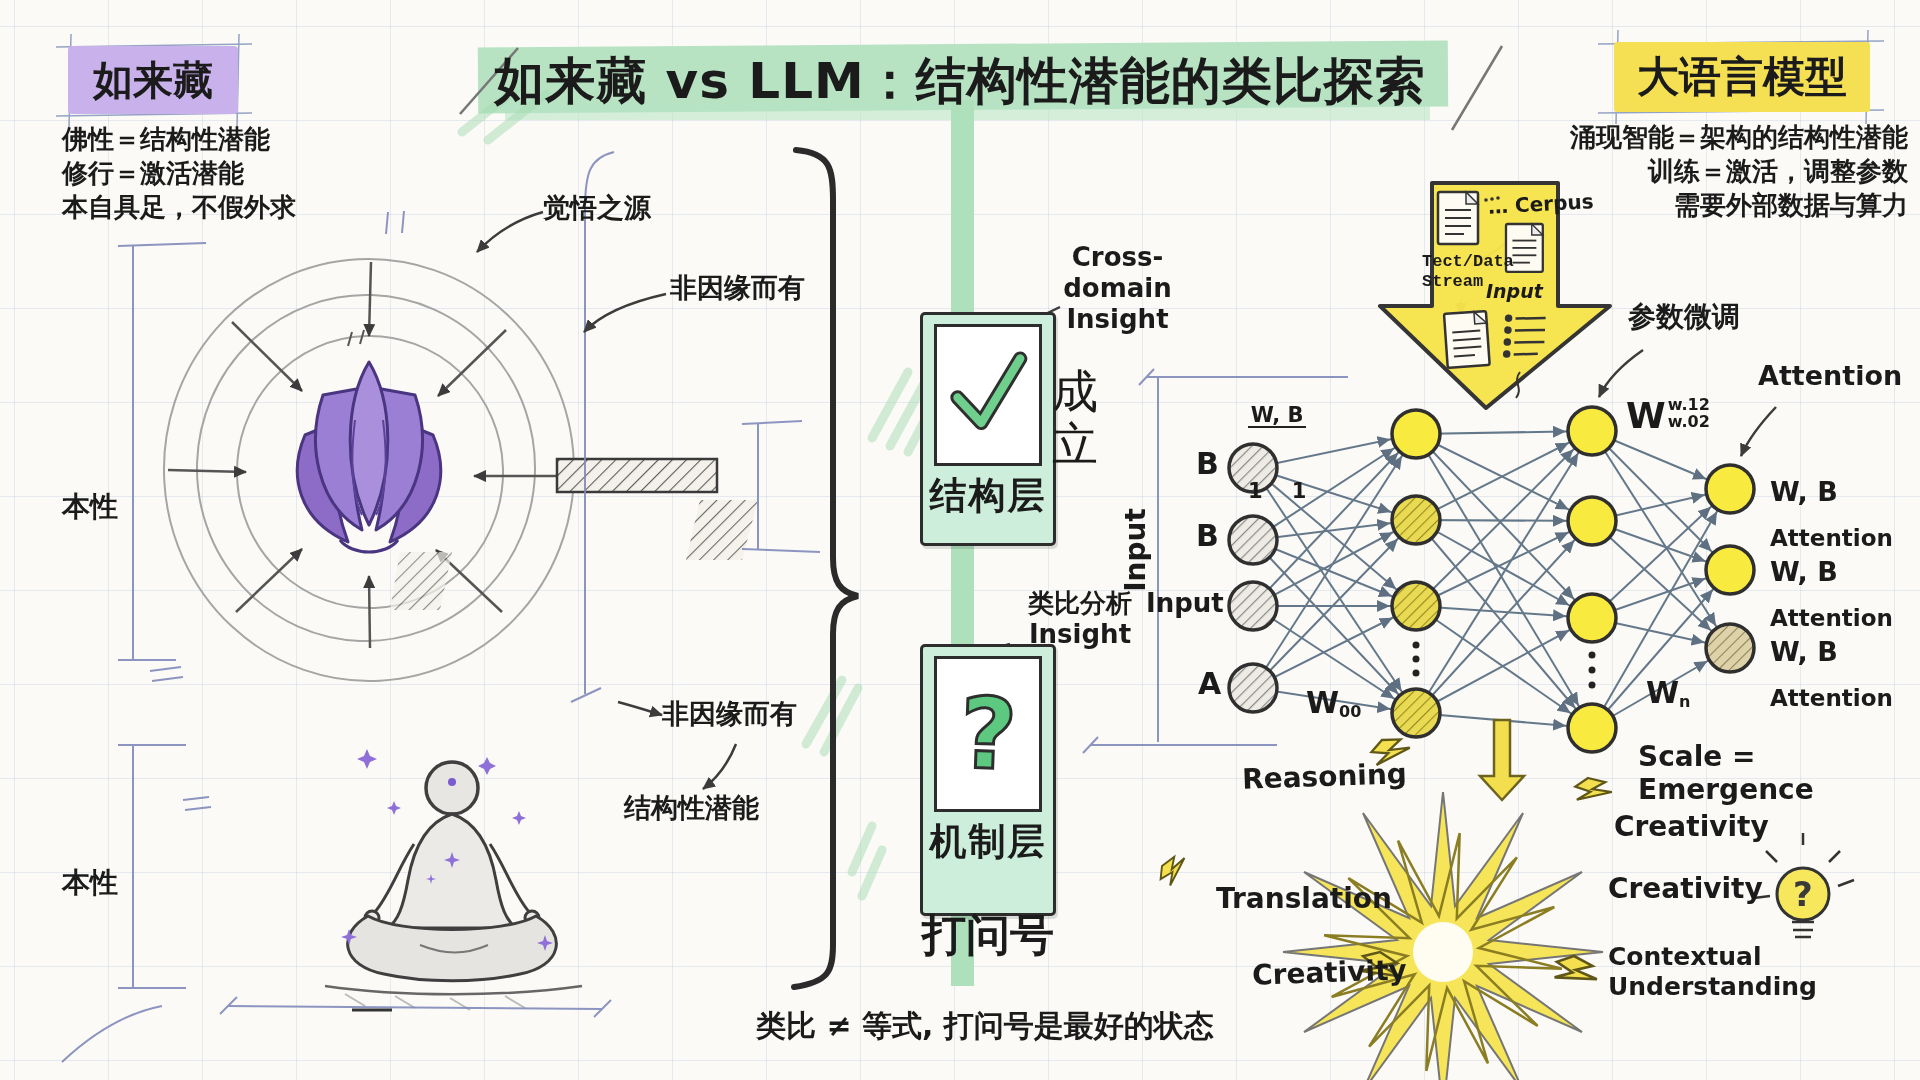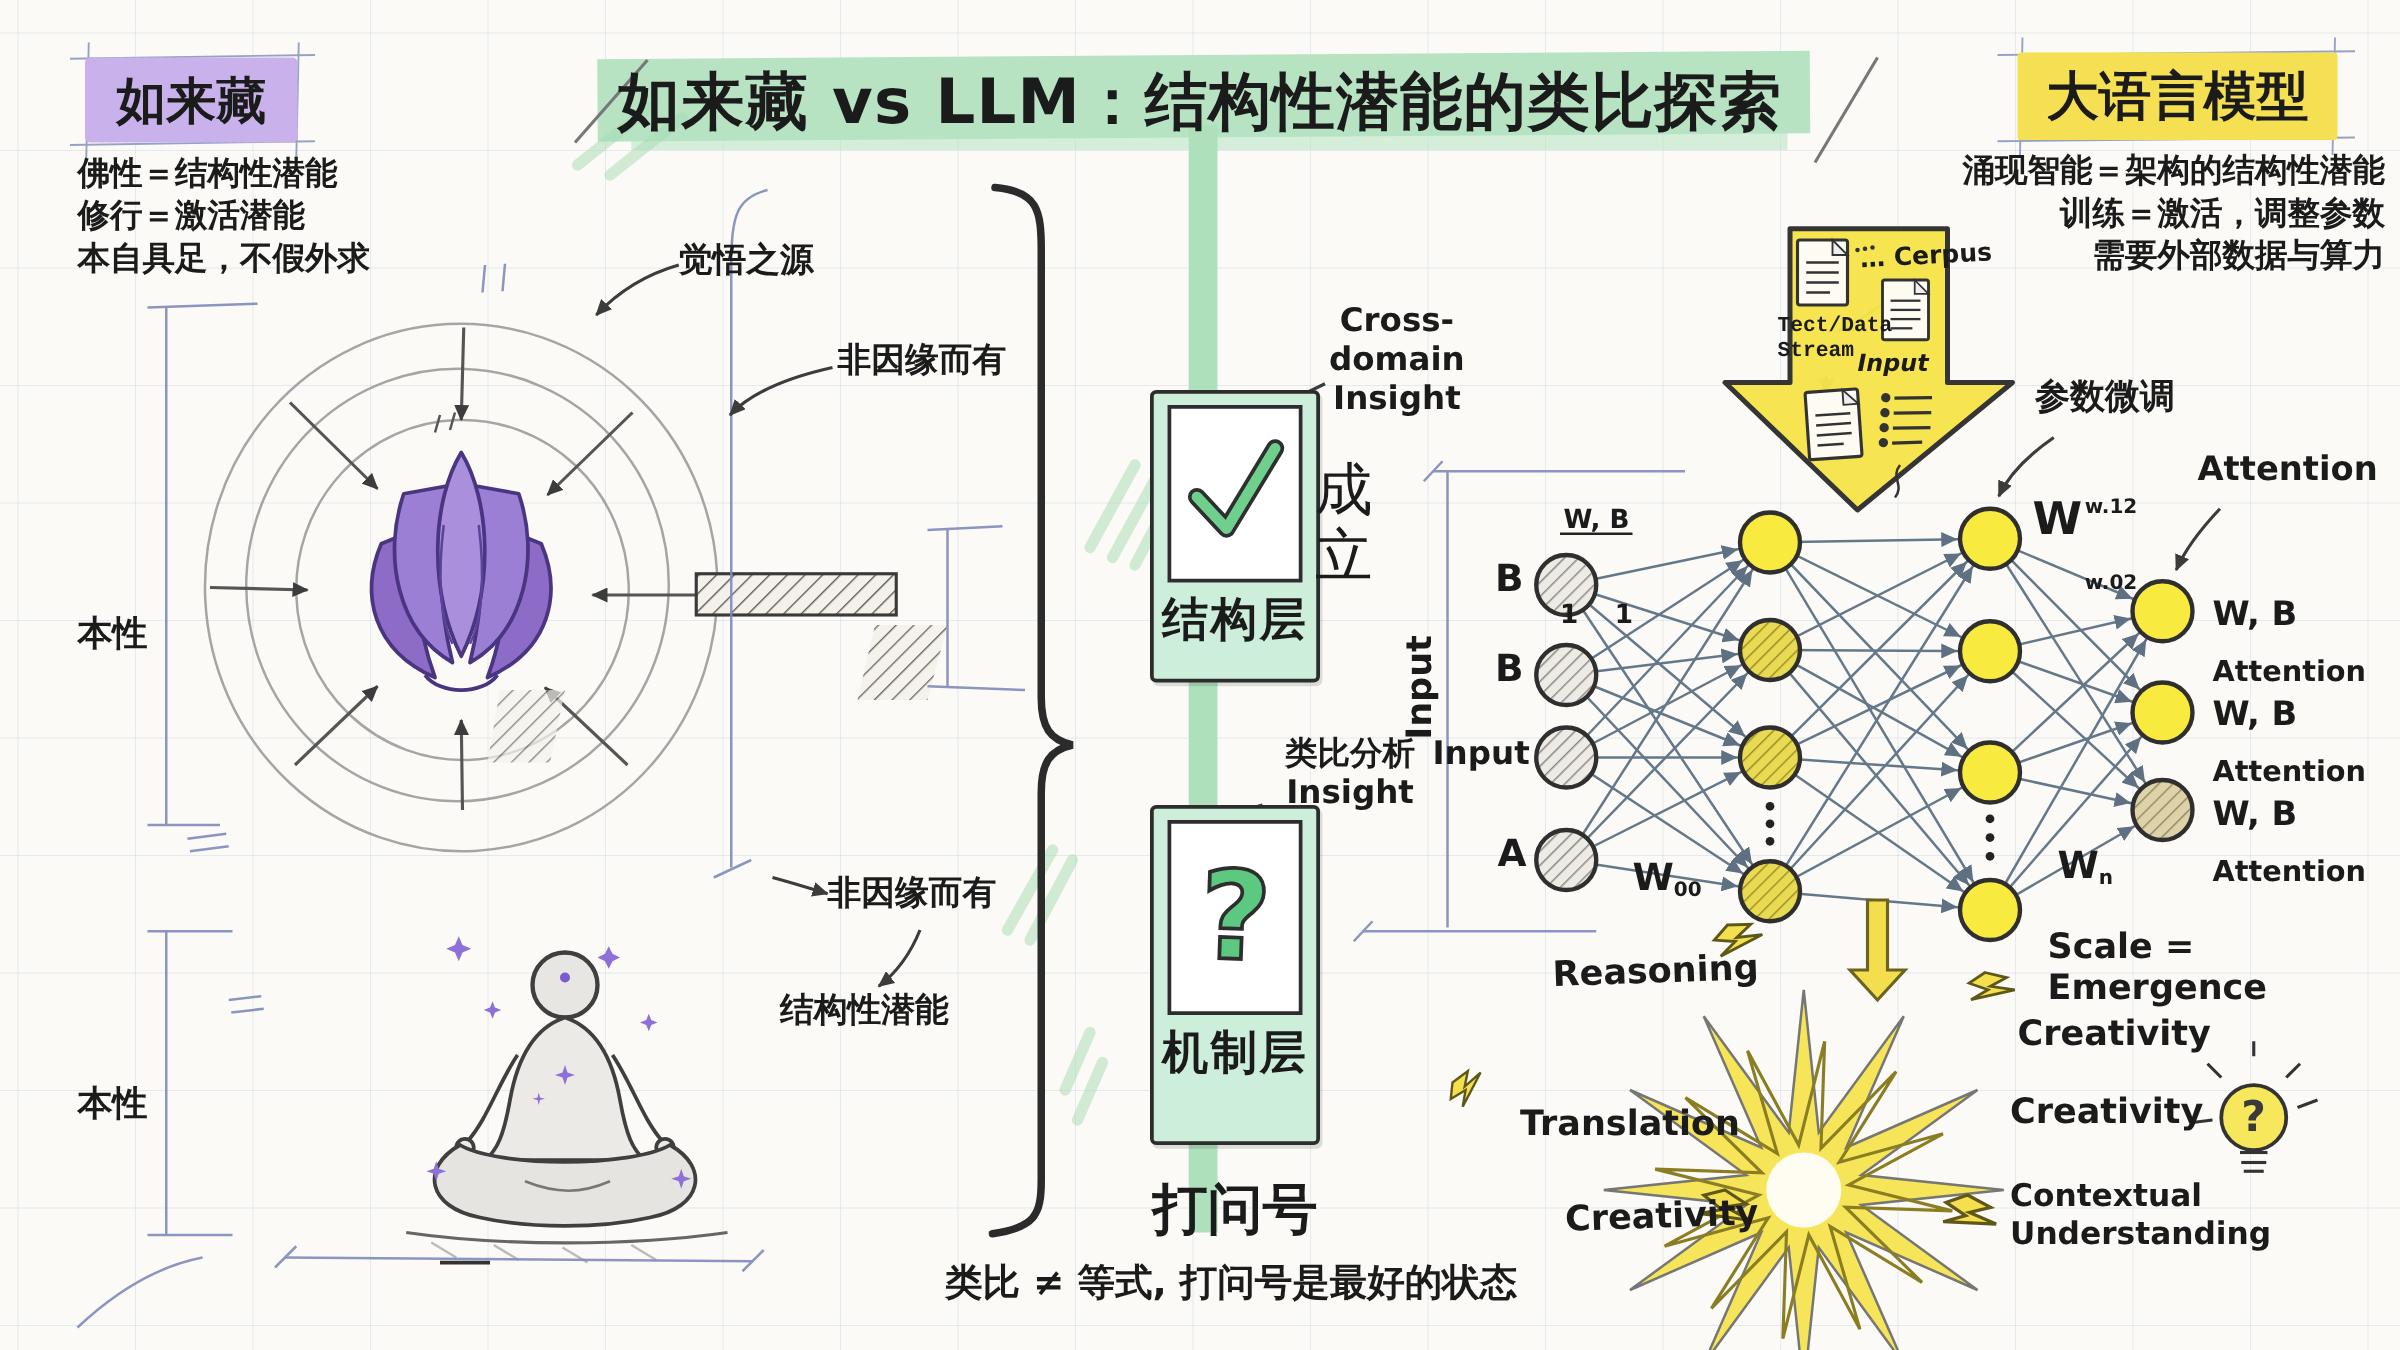--- a/index.html
+++ b/index.html
@@ -29,21 +29,21 @@
         align-items:center;justify-content:center;}
   .gbox .lbl{font-size:37px;font-weight:bold;margin-top:5px;letter-spacing:2px;text-align:right;}
   .qmark{font-size:98px;font-weight:bold;color:#5dc980;-webkit-text-stroke:3px #2e2e2e;transform:rotate(2deg);}
   .frac{line-height:1.0;text-align:center;font-weight:600;}
   .frac .top{border-bottom:2px solid #222;padding:0 2px;}
   .sublab{display:flex;align-items:flex-start;font-weight:600;}
   .sublab .main{font-size:30px;line-height:30px;}
   .sublab .sub{font-size:16px;margin-top:14px;}
   .wmid{display:flex;font-weight:600;}
   .wmid .main{font-size:36px;line-height:36px;}
-  .wmid .col{display:flex;flex-direction:column;font-size:16px;line-height:17px;margin-left:2px;margin-top:-2px;gap:44px;}
+  .wmid .col{display:flex;flex-direction:column;font-size:16px;line-height:17px;margin-left:2px;margin-top:-2px;}
   .outlab .l1{font-size:27px;font-weight:600;line-height:29px;}
   .outlab .l2{font-size:23px;font-weight:600;line-height:26px;}
 </style>
 </head>
 <body>
 
 <div class="canvas">
 
   <div class="hl-green-band" style="left:478px;top:44px;width:970px;height:66px;transform:rotate(-0.4deg);"></div>
   <div class="hl-green-band" style="left:505px;top:104px;width:925px;height:16px;opacity:.55;"></div>
@@ -396,21 +396,21 @@
 
   <div class="t hand" style="left:995px;top:588px;width:170px;text-align:center;font-size:26px;line-height:31px;">类比分析
 Insight</div>
 
   <div class="gbox" style="left:920px;top:644px;width:130px;height:266px;">
     <div class="wbox" style="height:150px;">
       <div class="qmark">?</div>
     </div>
     <div class="lbl">机制层</div>
   </div>
-  <div class="t" style="left:908px;top:938px;width:160px;text-align:center;font-size:44px;font-weight:bold;">打问号</div>
+  <div class="t" style="left:908px;top:906px;width:160px;text-align:center;font-size:44px;font-weight:bold;">打问号</div>
 
   <div class="t hand" style="left:756px;top:1006px;font-size:30px;">类比 ≠ 等式, 打问号是最好的状态</div>
 
   <div class="t hand" style="left:1488px;top:192px;font-size:20px;transform:rotate(-3deg);">… Cerpus</div>
   <div class="t hand" style="left:1422px;top:252px;font-size:17px;line-height:20px;font-family:Liberation Mono, monospace;">Tect/Data
 Stream</div>
   <div class="t hand" style="left:1486px;top:280px;font-size:19px;font-style:italic;">Input</div>
   <div class="t hand" style="left:1628px;top:298px;font-size:28px;">参数微调</div>
   <div class="t hand" style="left:1758px;top:360px;font-size:27px;">Attention</div>
 

